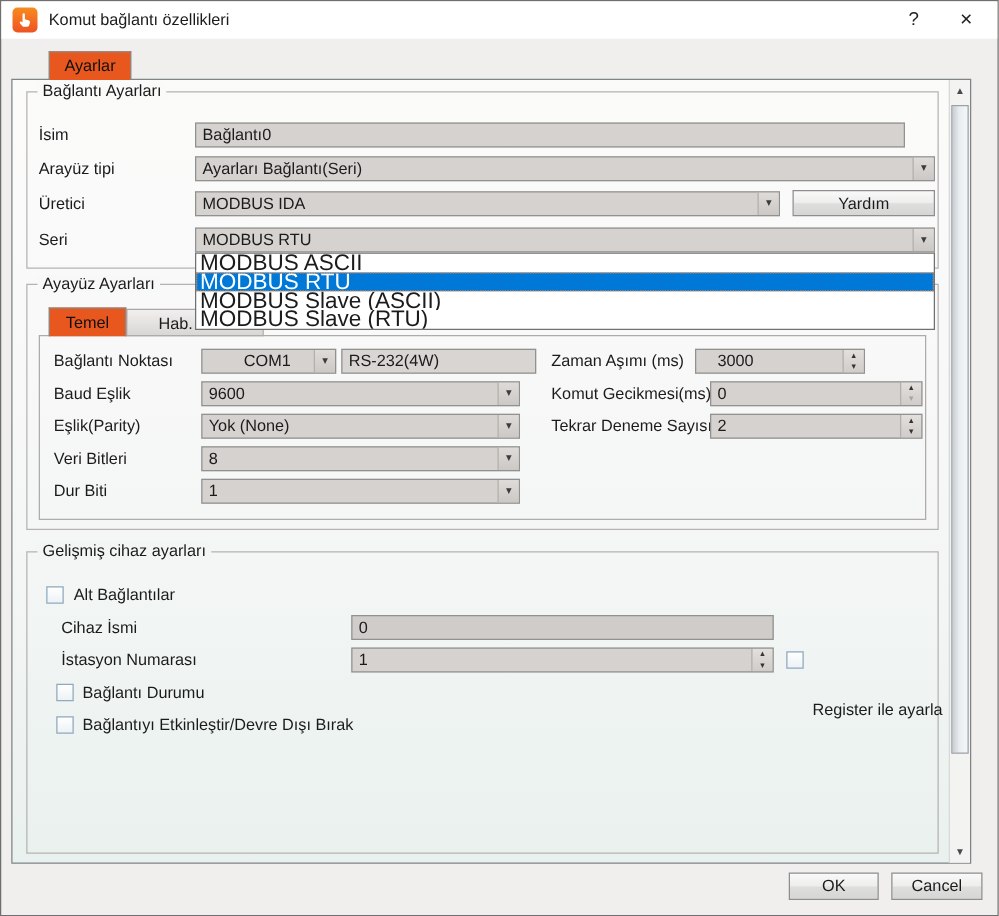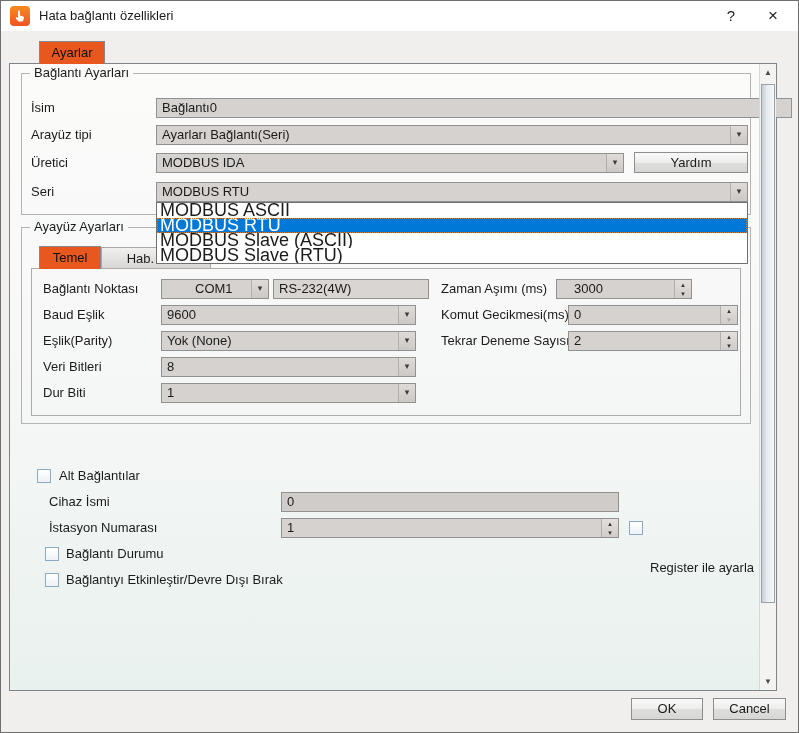--- a/index.html
+++ b/index.html
@@ -62,35 +62,35 @@
 <body>
 
 <div class="dialog">
 
   <div class="titlebar">
     <div class="appicon">
       <svg viewBox="0 0 24 24" aria-hidden="true">
           <path fill="#ffffff" d="M10.2 2.6c.9 0 1.6.7 1.6 1.6v6.9l4.9 1.2c1.2.3 2.1 1.4 2.1 2.6 0 .3 0 .6-.1.8l-1 3.6c-.3 1.2-1.4 2-2.6 2h-4.4c-.8 0-1.5-.3-2-.9l-3.5-3.7c-.6-.6-.6-1.5 0-2.1.5-.5 1.4-.6 2-.1l1.4 1V4.2c0-.9.7-1.6 1.6-1.6z"></path>
         </svg>
     </div>
-    <span class="wtitle">Hata bağlantı özellikleri</span>
+    <span class="wtitle">Komut bağlantı özellikleri</span>
     <span class="caption-btn" style="left:712px;">?</span>
     <span class="caption-btn" style="left:754px;font-size:17px;">×</span>
   </div>
 
   <div class="main-tab">Ayarlar</div>
 
   <div class="panel"></div>
 
   <div class="groupbox" style="left:20px;top:72px;width:730px;height:142px;">
     <span class="grouplabel" style="background:#fafaf9;">Bağlantı Ayarları</span>
   </div>
 
   <span class="lbl" style="left:30px;top:97px;">İsim</span>
-  <div class="field" style="left:155px;top:97px;width:636px;">
+  <div class="field" style="left:155px;top:97px;width:568px;">
     <span>Bağlantı0</span>
   </div>
 
   <span class="lbl" style="left:30px;top:124px;">Arayüz tipi</span>
   <div class="combo" style="left:155px;top:124px;width:592px;">
     <span>Ayarları Bağlantı(Seri)</span>
     <span class="arr">▾</span>
   </div>
 
   <span class="lbl" style="left:30px;top:152px;">Üretici</span>
@@ -174,20 +174,23 @@
 
   <span class="lbl" style="left:440px;top:330px;">Tekrar Deneme Sayısı</span>
   <div class="spin" style="left:567px;top:330px;width:170px;">
     <span>2</span>
     <span class="spinbtns">
         <span>▴</span>
         <span>▾</span>
       </span>
   </div>
 
+  <div class="groupbox" style="left:20px;top:440px;width:730px;height:242px;">
+    <span class="grouplabel" style="background:#f2f5f4;">Gelişmiş cihaz ayarları</span>
+  </div>
 
   <span class="cb" style="left:36px;top:468px;"></span>
   <span class="cblbl" style="left:58px;top:465px;">Alt Bağlantılar</span>
 
   <span class="lbl" style="left:48px;top:491px;">Cihaz İsmi</span>
   <div class="field" style="left:280px;top:491px;width:338px;background:#cfccc9;">
     <span>0</span>
   </div>
 
   <span class="lbl" style="left:48px;top:517px;">İstasyon Numarası</span>

